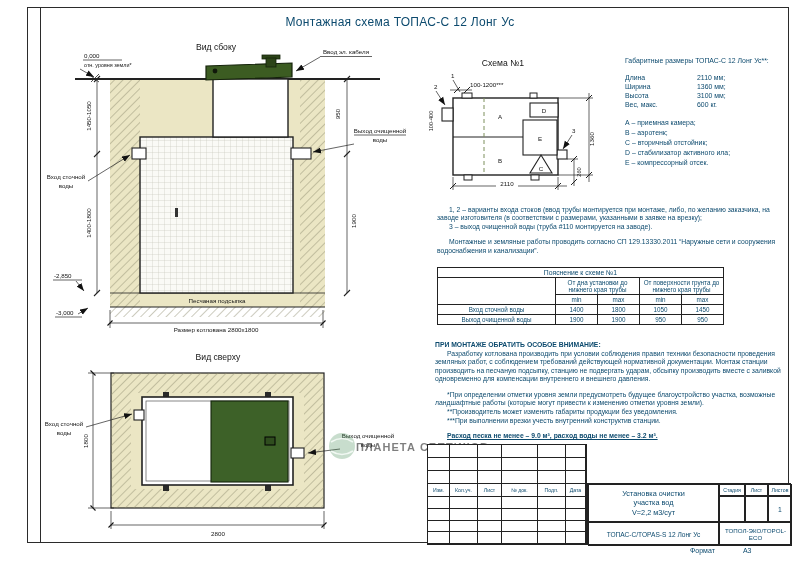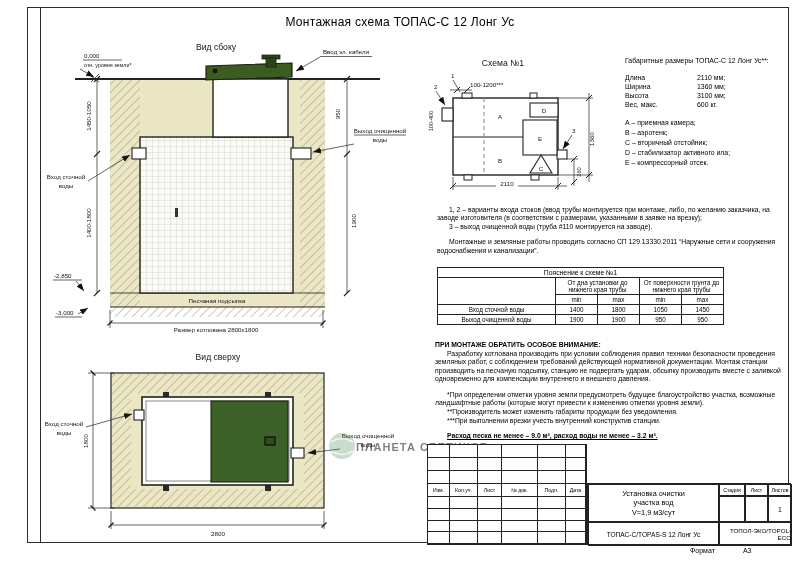--- a/index.html
+++ b/index.html
@@ -1,17 +1,17 @@
 <!DOCTYPE html>
 <html><head>
 <meta charset="utf-8">
 <style>
   html,body{margin:0;padding:0;background:#fff}
   .sheet{position:relative;width:800px;height:566px;background:#fff;overflow:hidden;
-         font-family:"Liberation Sans",sans-serif;color:#000000}
+         font-family:"Liberation Sans",sans-serif;color:#0c4a6e}
   .frame-outer{position:absolute;left:27px;top:7px;width:762px;height:536px;border:1.6px solid #2b2b2b;box-sizing:border-box}
   .margin-line{position:absolute;left:40px;top:7px;height:536px;border-left:1.2px solid #2b2b2b}
   .main-title{position:absolute;left:250px;top:15px;width:300px;text-align:center;font-size:12px;letter-spacing:.3px}
   svg{position:absolute;overflow:visible}
   svg text{font-family:"Liberation Sans",sans-serif;font-size:6.2px;fill:#151515}
   .vtitle{font-size:8.6px}
   .comp{font-size:7.6px}
   .specs{position:absolute;left:625px;top:57px;width:164px;font-size:6.9px;line-height:1.3}
   .specs .tt{margin-bottom:8px}
   .srow{display:flex}
@@ -29,21 +29,21 @@
   .attn .tt{font-weight:bold}
   .cons{font-weight:bold;text-decoration:underline;margin-top:7px}
   .tblock{position:absolute;left:427px;top:444px;width:364px;height:101px;font-size:6.3px}
   .tb-left{position:absolute;left:0;top:0;width:160px;height:101px;display:grid;
            grid-template-columns:22px 28px 24px 36px 28px 1fr;
            grid-template-rows:13px 13px 13px 13px 1fr 1fr 1fr 1fr;
            border:1.6px solid #222;box-sizing:border-box;background:#fff}
   .tbc{border-right:1px solid #222;border-bottom:1px solid #222;font-size:5.2px;
        display:flex;align-items:center;justify-content:center;overflow:hidden}
   .tb-main{position:absolute;left:160px;top:39px;width:204px;height:62px;border:1.6px solid #222;box-sizing:border-box;background:#fff}
-  .cell{position:absolute;box-sizing:border-box;border:1px solid #222;display:flex;align-items:center;justify-content:center;text-align:right}
+  .cell{position:absolute;box-sizing:border-box;border:1px solid #222;display:flex;align-items:center;justify-content:center;text-align:center}
   .fmt{position:absolute;left:690px;top:547px;width:110px;font-size:7px;display:flex;gap:28px}
 </style>
 </head>
 <body>
 
 <div class="sheet">
 
   <div class="frame-outer"></div>
   <div class="margin-line"></div>
   <div class="main-title">Монтажная схема ТОПАС-С 12 Лонг Ус</div>
@@ -389,21 +389,21 @@
         <div class="tbc"></div>
         <div class="tbc"></div>
         <div class="tbc"></div>
         <div class="tbc"></div>
         <div class="tbc"></div>
       </div>
     <div class="tb-main">
       <div class="cell" style="left:0;top:0;width:131px;height:38px;flex-direction:column;font-size:7.3px;line-height:1.25">
         <div>Установка очистки</div>
         <div>участка вод</div>
-        <div>V=1,9 м3/сут</div>
+        <div>V=2,2 м3/сут</div>
       </div>
       <div class="cell" style="left:0;top:38px;width:131px;height:24px;font-size:6.6px">ТОПАС-С/TOPAS-S 12 Лонг Ус</div>
       <div class="cell" style="left:131px;top:0;width:26px;height:12px;font-size:5.2px">Стадия</div>
       <div class="cell" style="left:157px;top:0;width:23px;height:12px;font-size:5.2px">Лист</div>
       <div class="cell" style="left:180px;top:0;width:24px;height:12px;font-size:5.2px">Листов</div>
       <div class="cell" style="left:131px;top:12px;width:26px;height:26px"></div>
       <div class="cell" style="left:157px;top:12px;width:23px;height:26px"></div>
       <div class="cell" style="left:180px;top:12px;width:24px;height:26px;font-size:6.8px">1</div>
       <div class="cell" style="left:131px;top:38px;width:73px;height:24px;font-size:6.2px">ТОПОЛ-ЭКО/TOPOL-ECO</div>
     </div>

